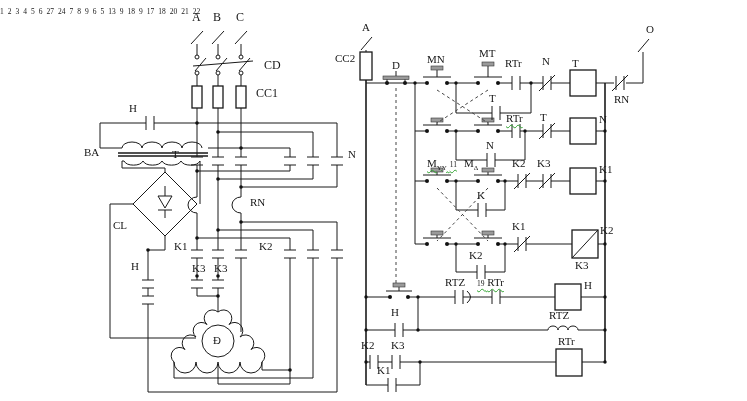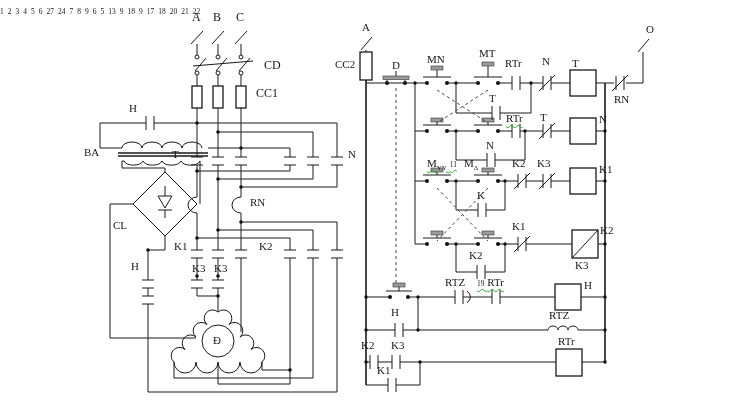--- a/index.html
+++ b/index.html
@@ -308,21 +308,21 @@
 <span class="lbl" style="left:250px;top:197px">RN</span>
 <span class="lbl" style="left:174px;top:241px">K1</span>
 <span class="lbl" style="left:259px;top:241px">K2</span>
 <span class="lbl" style="left:131px;top:261px">H</span>
 <span class="lbl" style="left:192px;top:263px">K3</span>
 <span class="lbl" style="left:214px;top:263px">K3</span>
 <span class="lbl" style="left:213px;top:335px">Đ</span>
 
 
 <span class="lbl" style="left:362px;top:22px">A</span>
-<span class="lbl" style="left:335px;top:59px">CC2</span>
+<span class="lbl" style="left:335px;top:53px">CC2</span>
 <span class="lbl" style="left:646px;top:24px">O</span>
 
 
 <span class="num" style="left:375px;top:70px">1</span>
 <span class="lbl" style="left:392px;top:60px">D</span>
 <span class="num" style="left:409px;top:70px">2</span>
 <span class="lbl" style="left:427px;top:54px">MN</span>
 <span class="num" style="left:453px;top:70px">3</span>
 <span class="lbl" style="left:479px;top:48px">MT</span>
 <span class="num" style="left:501px;top:70px">4</span>

